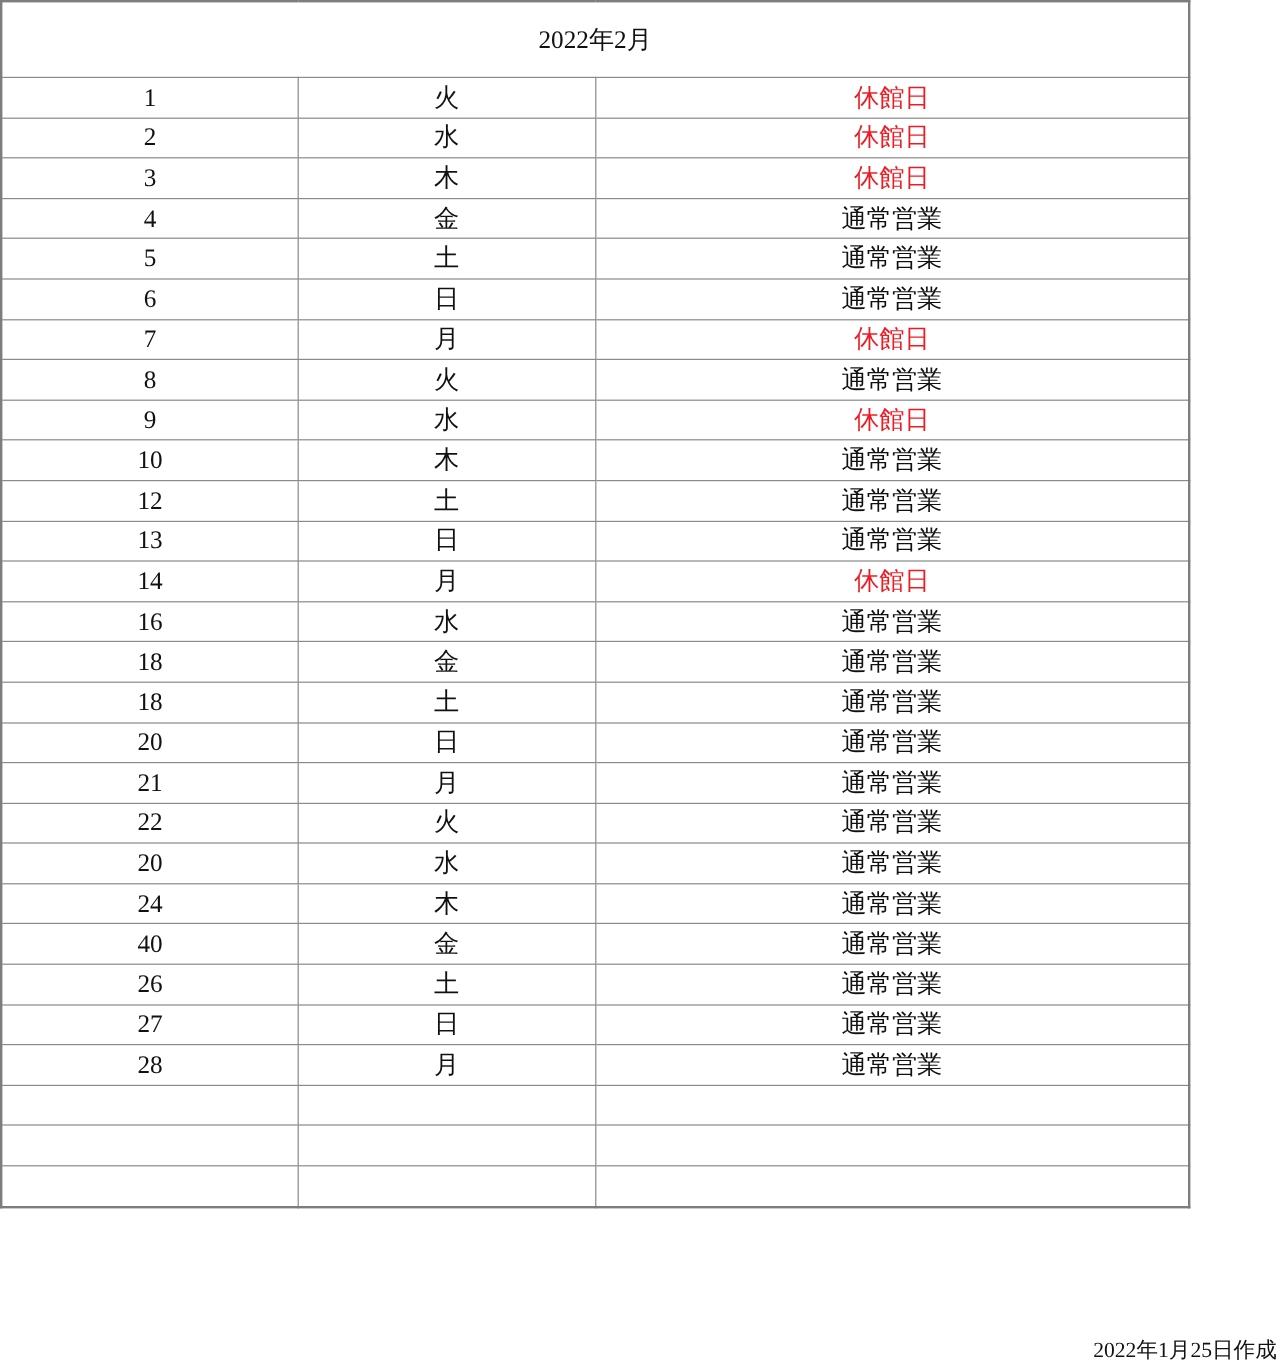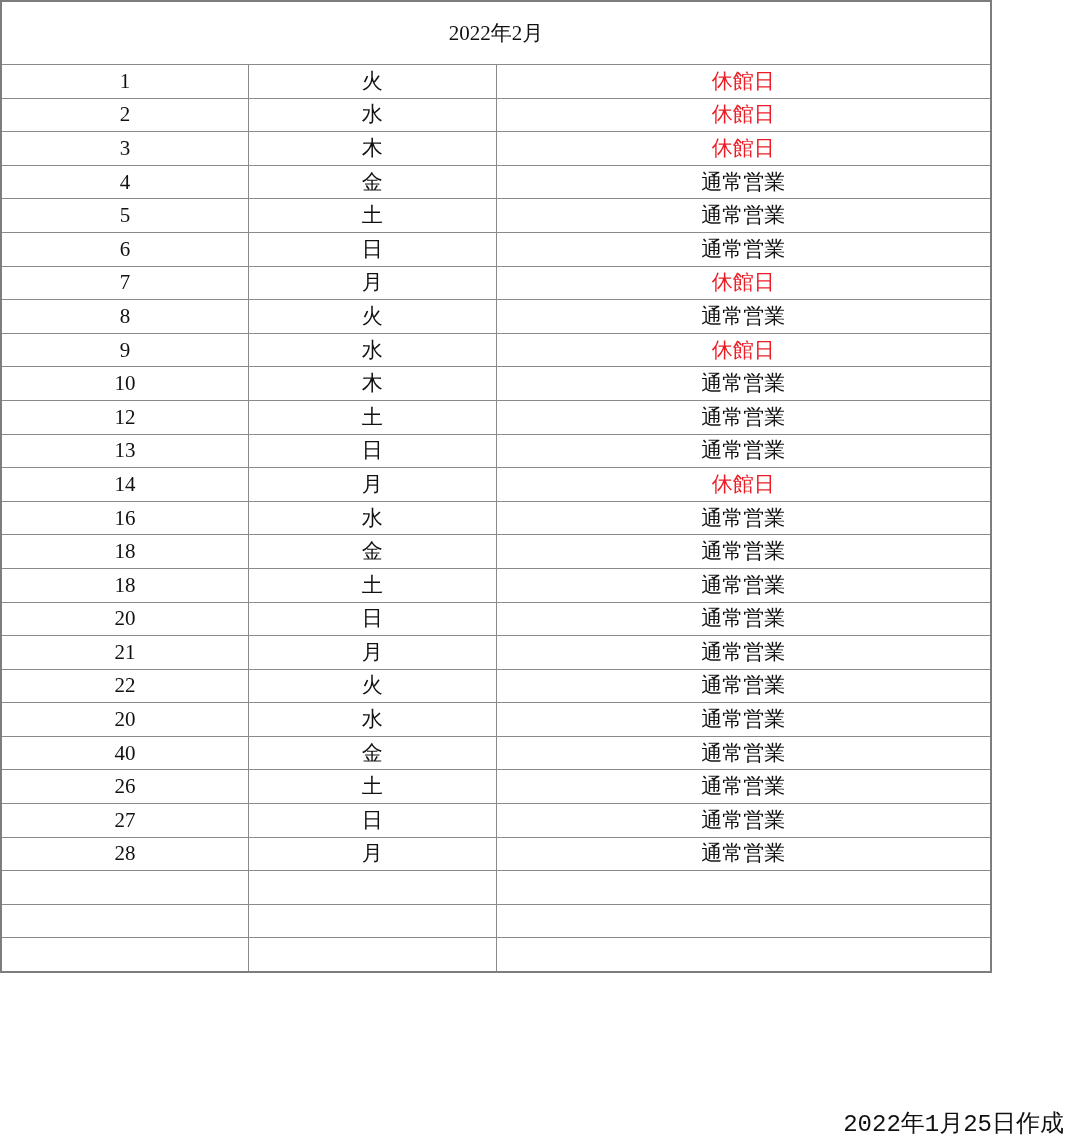--- a/index.html
+++ b/index.html
@@ -46,24 +46,23 @@
   }
   tbody.cal-body td {
     height: 32.6px;
   }
   .footer-note {
     position: absolute;
     right: 4px;
     top: 1111px;
     height: 28px;
     line-height: 28px;
-    font-size: 24px;
+    font-size: 18px;
     text-align: left;
     white-space: nowrap;
-    font-family: Liberation Mono, monospace;
   }
 </style>
 </head>
 <body>
 
 <div class="sheet">
   <table class="calendar">
     <colgroup>
       <col style="width:25%">
       <col style="width:25%">
@@ -170,20 +169,25 @@
           <td>22</td>
           <td>火</td>
           <td>通常営業</td>
         </tr>
         <tr>
           <td>20</td>
           <td>水</td>
           <td>通常営業</td>
         </tr>
         <tr>
+          <td>24</td>
+          <td>木</td>
+          <td>通常営業</td>
+        </tr>
+        <tr>
           <td>40</td>
           <td>金</td>
           <td>通常営業</td>
         </tr>
         <tr>
           <td>26</td>
           <td>土</td>
           <td>通常営業</td>
         </tr>
         <tr>

